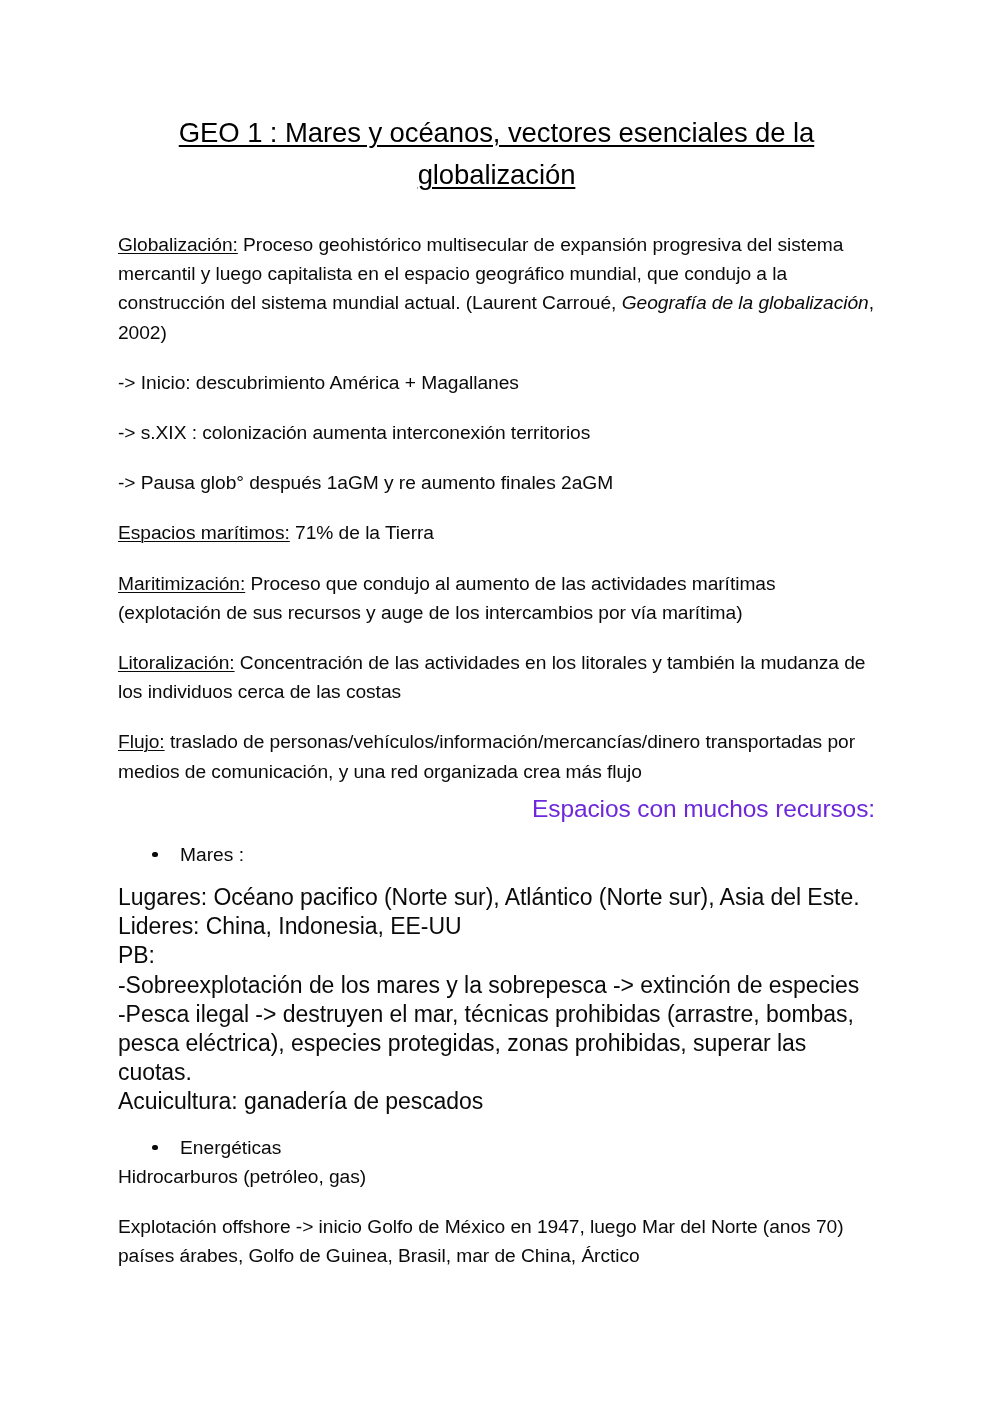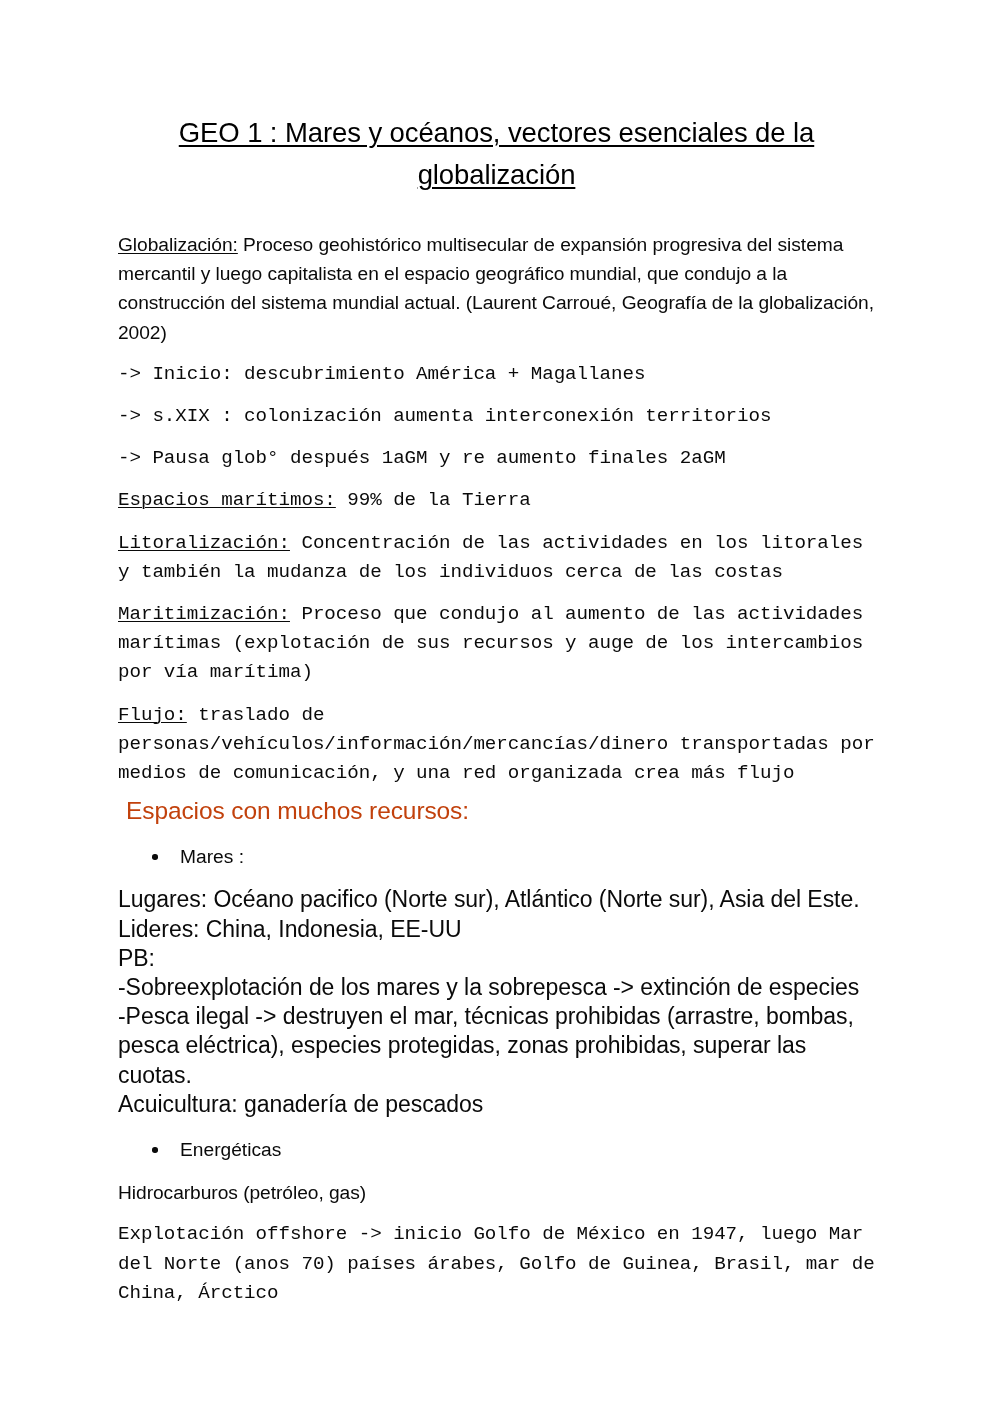--- a/index.html
+++ b/index.html
@@ -43,40 +43,41 @@
     padding-top: 34px;
   }
   p.para {
     margin: 0 0 0 0;
     font-size: 19.2px;
     line-height: 29.2px;
     color: #0a0a0a;
     letter-spacing: -0.05px;
   }
   p.para + p.para {
-    margin-top: 13px;
-    font-family: Liberation Mono, monospace;
+    margin-top: 21px;
   }
   p.para.tight {
     margin-top: 0;
   }
   .u {
     text-decoration: underline;
     text-underline-offset: 2px;
     text-decoration-thickness: 1.2px;
   }
   .it {
+    font-style: italic;
   }
   h2.section-heading {
-    margin: 6px 0 0 8px;
+    margin: 6px 0 0 0;
     font-size: 24.5px;
     line-height: 34px;
     font-weight: 400;
-    color: #c2410c;
+    color: #6d28d9;
     letter-spacing: -0.1px;
+    text-align: right;
   }
   ul.bullets {
     margin: 14px 0 0 0;
     padding: 0;
     list-style: none;
   }
   ul.bullets li {
     position: relative;
     padding-left: 62px;
     font-size: 19.2px;
@@ -115,25 +116,25 @@
   <div class="body-wrap">
 
     <p class="para"><span class="u">Globalización:</span><span> Proceso geohistórico multisecular de expansión progresiva del sistema mercantil y luego capitalista en el espacio geográfico mundial, que condujo a la construcción del sistema mundial actual. (Laurent Carroué, </span><span class="it">Geografía de la globalización</span><span>, 2002)</span></p>
 
     <p class="para">-&gt; Inicio: descubrimiento América + Magallanes</p>
 
     <p class="para">-&gt; s.XIX : colonización aumenta interconexión territorios</p>
 
     <p class="para">-&gt; Pausa glob° después 1aGM y re aumento finales 2aGM</p>
 
-    <p class="para"><span class="u">Espacios marítimos:</span><span> 99% de la Tierra</span></p>
+    <p class="para"><span class="u">Espacios marítimos:</span><span> 71% de la Tierra</span></p>
+
+    <p class="para"><span class="u">Maritimización:</span><span> Proceso que condujo al aumento de las actividades marítimas (explotación de sus recursos y auge de los intercambios por vía marítima)</span></p>
 
     <p class="para"><span class="u">Litoralización:</span><span> Concentración de las actividades en los litorales y también la mudanza de los individuos cerca de las costas</span></p>
-
-    <p class="para"><span class="u">Maritimización:</span><span> Proceso que condujo al aumento de las actividades marítimas (explotación de sus recursos y auge de los intercambios por vía marítima)</span></p>
 
     <p class="para tight"><span class="u">Flujo:</span><span> traslado de personas/vehículos/información/mercancías/dinero transportadas por medios de comunicación, y una red organizada crea más flujo</span></p>
 
     <h2 class="section-heading">Espacios con muchos recursos:</h2>
 
     <ul class="bullets">
       <li><span class="dot"></span><span>Mares :</span></li>
     </ul>
 
     <div class="block-lines">
@@ -142,19 +143,19 @@
       <div class="ln">PB:</div>
       <div class="ln">-Sobreexplotación de los mares y la sobrepesca -&gt; extinción de especies</div>
       <div class="ln">-Pesca ilegal -&gt; destruyen el mar, técnicas prohibidas (arrastre, bombas, pesca eléctrica), especies protegidas, zonas prohibidas, superar las cuotas.</div>
       <div class="ln">Acuicultura: ganadería de pescados</div>
     </div>
 
     <ul class="bullets" style="margin-top:16px">
       <li><span class="dot"></span><span>Energéticas</span></li>
     </ul>
 
-    <p class="para" style="margin-top:14px">Hidrocarburos (petróleo, gas)</p>
+    <p class="para" style="">Hidrocarburos (petróleo, gas)</p>
 
     <p class="para">Explotación offshore -&gt; inicio Golfo de México en 1947, luego Mar del Norte (anos 70) países árabes, Golfo de Guinea, Brasil, mar de China, Árctico</p>
 
 
   </div>
 </div>
 
 </body></html>

